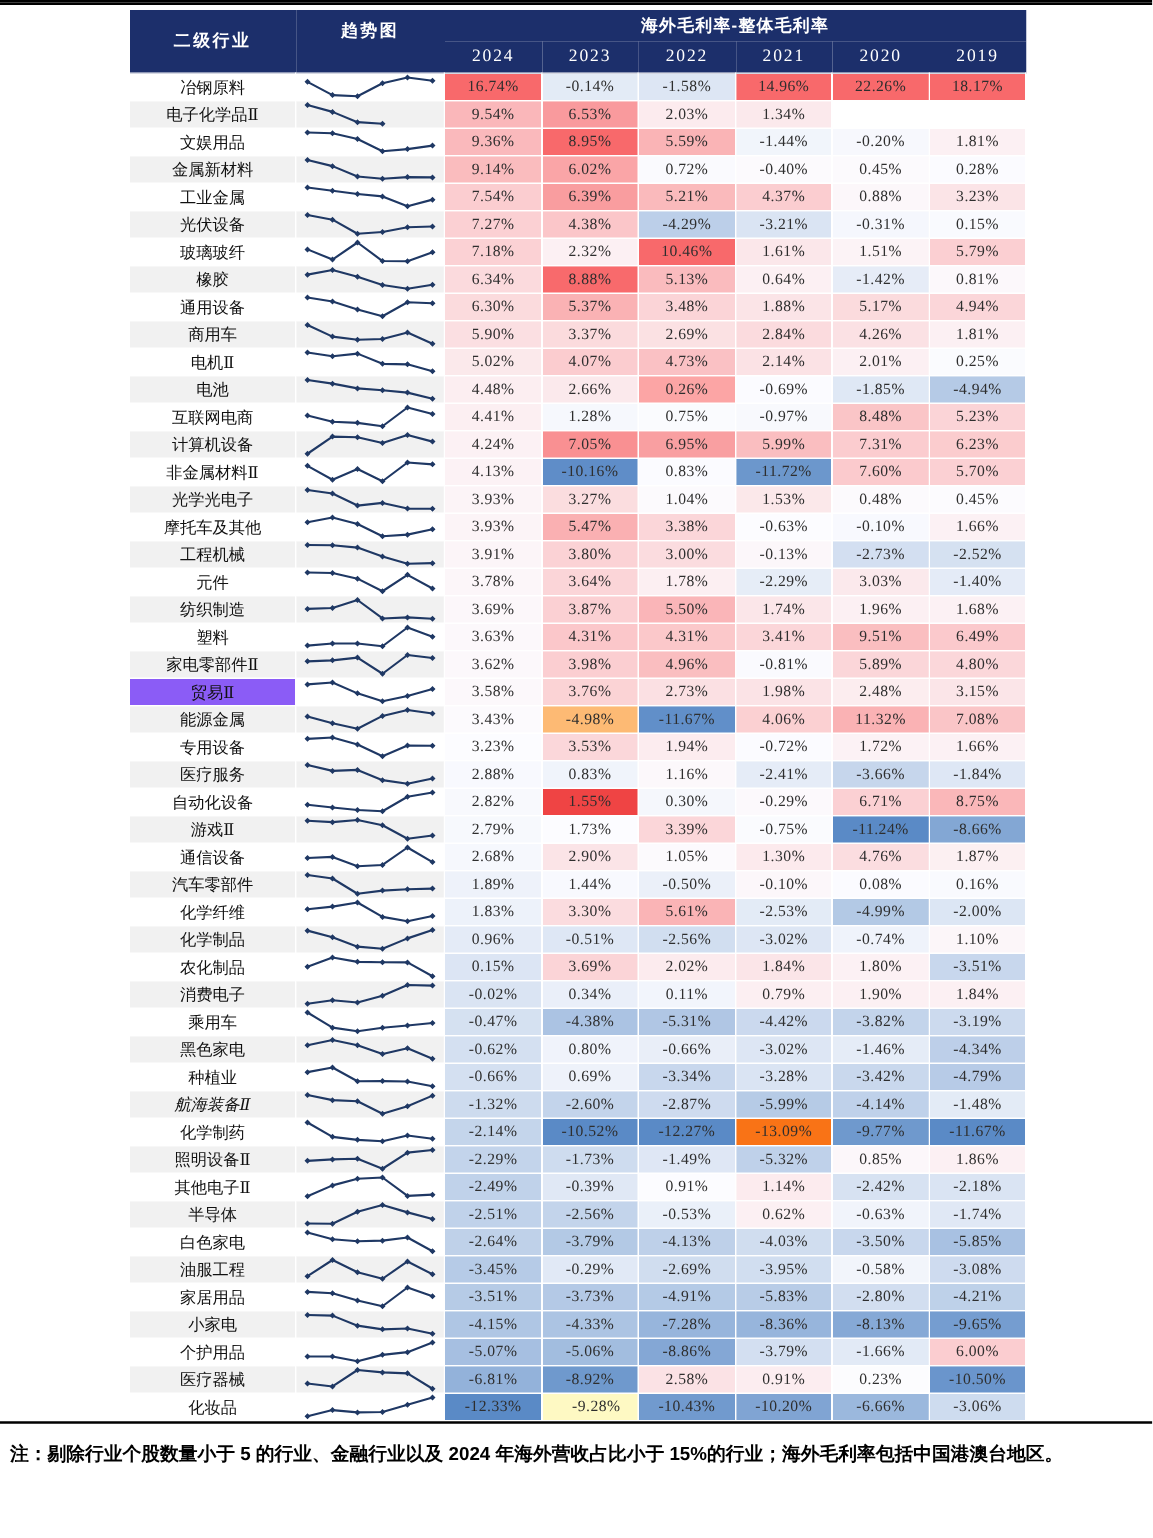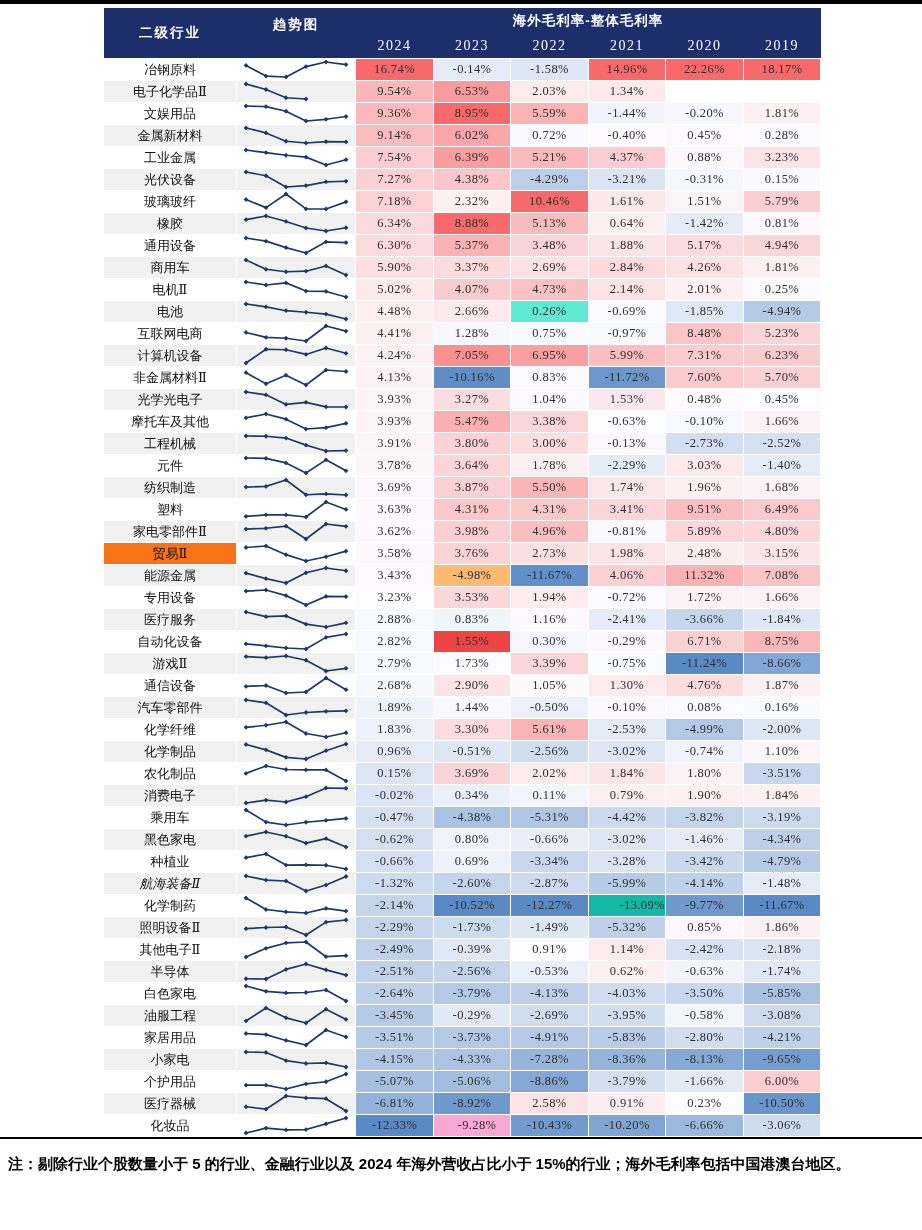--- a/index.html
+++ b/index.html
@@ -226,21 +226,21 @@
         <tr>
           <td class="industry" style="background: rgb(241, 241, 241);">电池</td>
           <td class="spark" style="background: rgb(241, 241, 241);">
             <svg width="112" height="21" viewBox="0 0 112 21">
               <polyline points="6,3 26,5.9 46,9.72 66,11.23 86,13.08 106,18" fill="none" stroke="#1F3864" stroke-width="1.7" stroke-linejoin="round"></polyline>
               <path d="M6 0.6000000000000001L8.4 3L6 5.4L3.6 3ZM26 3.5000000000000004L28.4 5.9L26 8.3L23.6 5.9ZM46 7.32L48.4 9.72L46 12.120000000000001L43.6 9.72ZM66 8.83L68.4 11.23L66 13.63L63.6 11.23ZM86 10.68L88.4 13.08L86 15.48L83.6 13.08ZM106 15.6L108.4 18L106 20.4L103.6 18Z" fill="#1F3864"></path>
             </svg>
           </td>
           <td class="value" style="background: rgb(252, 238, 241);">4.48%</td>
           <td class="value" style="background: rgb(251, 233, 236);">2.66%</td>
-          <td class="value" style="background: #5eead4;">0.26%</td>
+          <td class="value" style="background: #fca5a5;">0.26%</td>
           <td class="value" style="background: rgb(251, 251, 255);">-0.69%</td>
           <td class="value" style="background: rgb(223, 232, 245);">-1.85%</td>
           <td class="value" style="background: rgb(181, 202, 230);">-4.94%</td>
         </tr>
         <tr>
           <td class="industry" style="background: rgb(255, 255, 255);">互联网电商</td>
           <td class="spark" style="background: rgb(255, 255, 255);">
             <svg width="112" height="21" viewBox="0 0 112 21">
               <polyline points="6,9.46 26,14.43 46,15.27 66,18 86,3 106,8.16" fill="none" stroke="#1F3864" stroke-width="1.7" stroke-linejoin="round"></polyline>
               <path d="M6 7.0600000000000005L8.4 9.46L6 11.860000000000001L3.6 9.46ZM26 12.03L28.4 14.43L26 16.83L23.6 14.43ZM46 12.87L48.4 15.27L46 17.669999999999998L43.6 15.27ZM66 15.6L68.4 18L66 20.4L63.6 18ZM86 0.6000000000000001L88.4 3L86 5.4L83.6 3ZM106 5.76L108.4 8.16L106 10.56L103.6 8.16Z" fill="#1F3864"></path>
@@ -382,21 +382,21 @@
             </svg>
           </td>
           <td class="value" style="background: rgb(252, 248, 251);">3.62%</td>
           <td class="value" style="background: rgb(251, 206, 209);">3.98%</td>
           <td class="value" style="background: rgb(250, 190, 192);">4.96%</td>
           <td class="value" style="background: rgb(250, 250, 254);">-0.81%</td>
           <td class="value" style="background: rgb(251, 214, 217);">5.89%</td>
           <td class="value" style="background: rgb(251, 215, 218);">4.80%</td>
         </tr>
         <tr>
-          <td class="industry" style="background: #f97316;">贸易Ⅱ</td>
+          <td class="industry" style="background: #8b5cf6;">贸易Ⅱ</td>
           <td class="spark" style="background: rgb(255, 255, 255);">
             <svg width="112" height="21" viewBox="0 0 112 21">
               <polyline points="6,4.52 26,3 46,11.68 66,18 86,13.79 106,8.14" fill="none" stroke="#1F3864" stroke-width="1.7" stroke-linejoin="round"></polyline>
               <path d="M6 2.1199999999999997L8.4 4.52L6 6.92L3.6 4.52ZM26 0.6000000000000001L28.4 3L26 5.4L23.6 3ZM46 9.28L48.4 11.68L46 14.08L43.6 11.68ZM66 15.6L68.4 18L66 20.4L63.6 18ZM86 11.389999999999999L88.4 13.79L86 16.189999999999998L83.6 13.79ZM106 5.74L108.4 8.14L106 10.540000000000001L103.6 8.14Z" fill="#1F3864"></path>
             </svg>
           </td>
           <td class="value" style="background: rgb(252, 248, 251);">3.58%</td>
           <td class="value" style="background: rgb(251, 211, 213);">3.76%</td>
           <td class="value" style="background: rgb(251, 224, 227);">2.73%</td>
           <td class="value" style="background: rgb(251, 227, 230);">1.98%</td>
@@ -632,21 +632,21 @@
           <td class="industry" style="background: rgb(255, 255, 255);">化学制药</td>
           <td class="spark" style="background: rgb(255, 255, 255);">
             <svg width="112" height="21" viewBox="0 0 112 21">
               <polyline points="6,3 26,14.48 46,16.88 66,18 86,13.45 106,16.05" fill="none" stroke="#1F3864" stroke-width="1.7" stroke-linejoin="round"></polyline>
               <path d="M6 0.6000000000000001L8.4 3L6 5.4L3.6 3ZM26 12.08L28.4 14.48L26 16.88L23.6 14.48ZM46 14.479999999999999L48.4 16.88L46 19.279999999999998L43.6 16.88ZM66 15.6L68.4 18L66 20.4L63.6 18ZM86 11.049999999999999L88.4 13.45L86 15.85L83.6 13.45ZM106 13.65L108.4 16.05L106 18.45L103.6 16.05Z" fill="#1F3864"></path>
             </svg>
           </td>
           <td class="value" style="background: rgb(196, 213, 235);">-2.14%</td>
           <td class="value" style="background: rgb(90, 138, 198);">-10.52%</td>
           <td class="value" style="background: rgb(90, 138, 198);">-12.27%</td>
-          <td class="value" style="background: #14b8a6; text-align: right;">-13.09%</td>
+          <td class="value" style="background: #f97316;">-13.09%</td>
           <td class="value" style="background: rgb(111, 153, 205);">-9.77%</td>
           <td class="value" style="background: rgb(90, 138, 198);">-11.67%</td>
         </tr>
         <tr>
           <td class="industry" style="background: rgb(241, 241, 241);">照明设备Ⅱ</td>
           <td class="spark" style="background: rgb(241, 241, 241);">
             <svg width="112" height="21" viewBox="0 0 112 21">
               <polyline points="6,11.67 26,10.5 46,10 66,18 86,5.11 106,3" fill="none" stroke="#1F3864" stroke-width="1.7" stroke-linejoin="round"></polyline>
               <path d="M6 9.27L8.4 11.67L6 14.07L3.6 11.67ZM26 8.1L28.4 10.5L26 12.9L23.6 10.5ZM46 7.6L48.4 10L46 12.4L43.6 10ZM66 15.6L68.4 18L66 20.4L63.6 18ZM86 2.7100000000000004L88.4 5.11L86 7.51L83.6 5.11ZM106 0.6000000000000001L108.4 3L106 5.4L103.6 3Z" fill="#1F3864"></path>
             </svg>
@@ -780,21 +780,21 @@
         </tr>
         <tr>
           <td class="industry" style="background: rgb(255, 255, 255);">化妆品</td>
           <td class="spark" style="background: rgb(255, 255, 255);">
             <svg width="112" height="21" viewBox="0 0 112 21">
               <polyline points="6,18 26,13.06 46,14.93 66,14.55 86,8.83 106,3" fill="none" stroke="#1F3864" stroke-width="1.7" stroke-linejoin="round"></polyline>
               <path d="M6 15.6L8.4 18L6 20.4L3.6 18ZM26 10.66L28.4 13.06L26 15.46L23.6 13.06ZM46 12.53L48.4 14.93L46 17.33L43.6 14.93ZM66 12.15L68.4 14.55L66 16.95L63.6 14.55ZM86 6.43L88.4 8.83L86 11.23L83.6 8.83ZM106 0.6000000000000001L108.4 3L106 5.4L103.6 3Z" fill="#1F3864"></path>
             </svg>
           </td>
           <td class="value" style="background: rgb(90, 138, 198);">-12.33%</td>
-          <td class="value" style="background: #f9a8d4; padding-left: 10px;">-9.28%</td>
+          <td class="value" style="background: #fef9c3; padding-left: 10px;">-9.28%</td>
           <td class="value" style="background: rgb(113, 154, 206);">-10.43%</td>
           <td class="value" style="background: rgb(128, 164, 211);">-10.20%</td>
           <td class="value" style="background: rgb(155, 184, 221);">-6.66%</td>
           <td class="value" style="background: rgb(206, 220, 239);">-3.06%</td>
         </tr>
       </tbody>
   </table>
 
   <div class="rule"></div>
 

